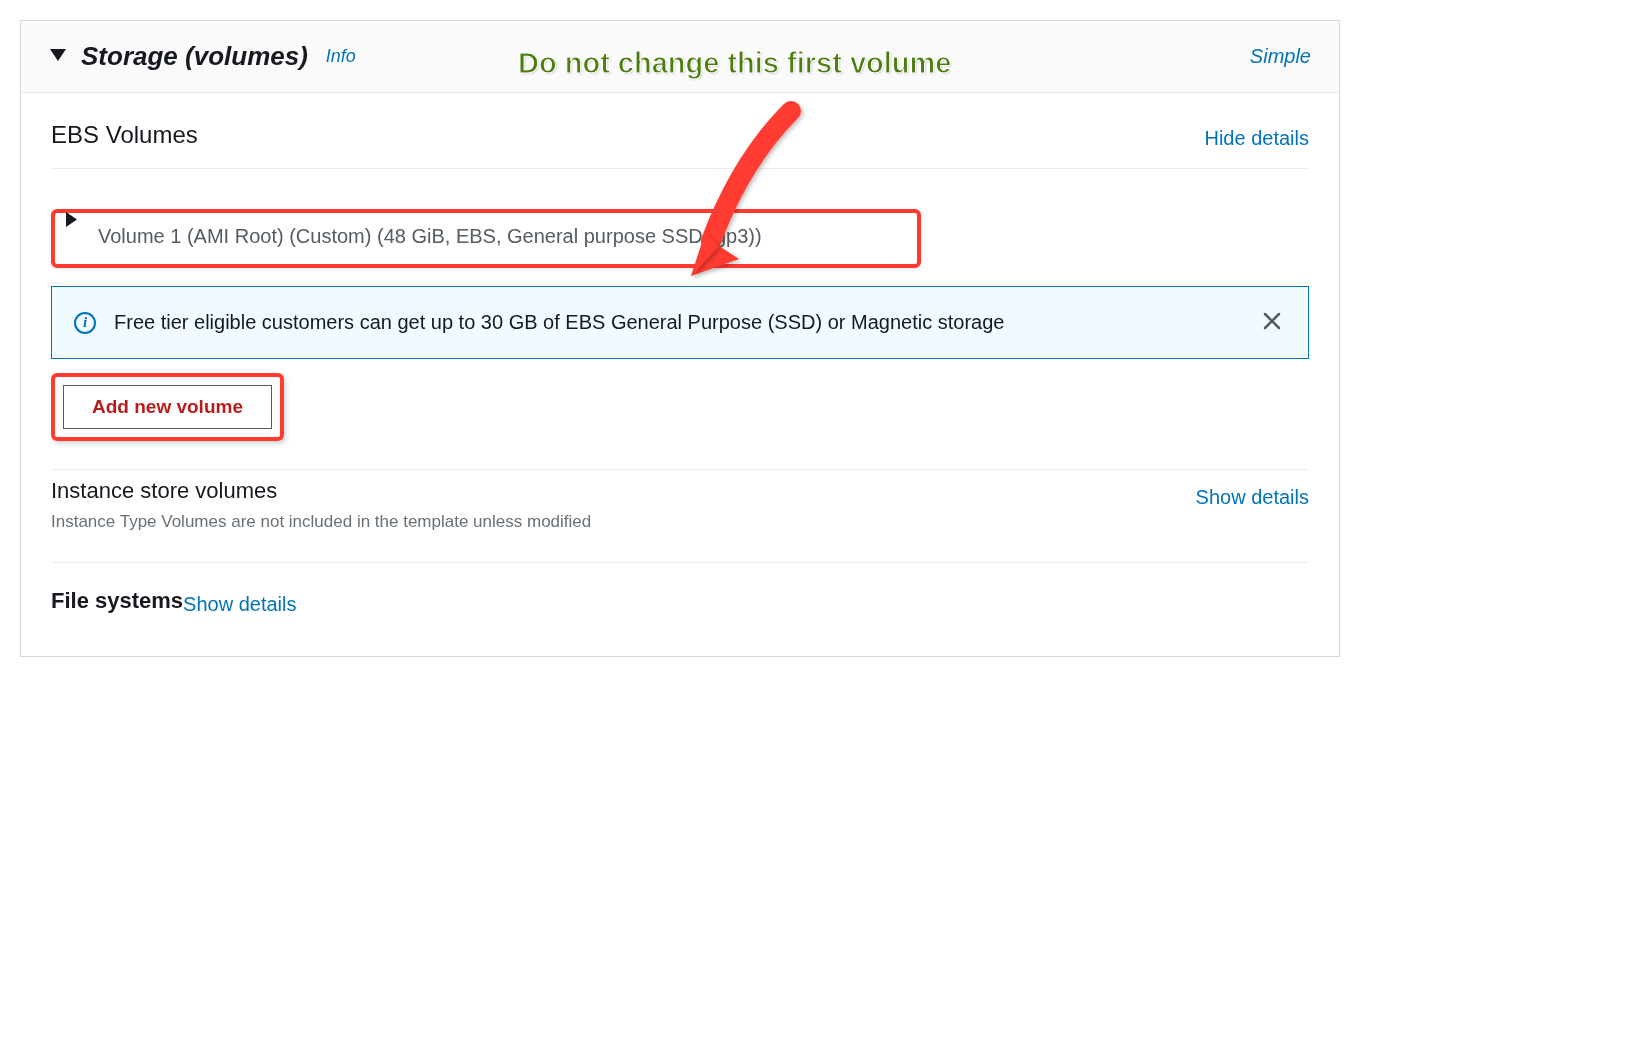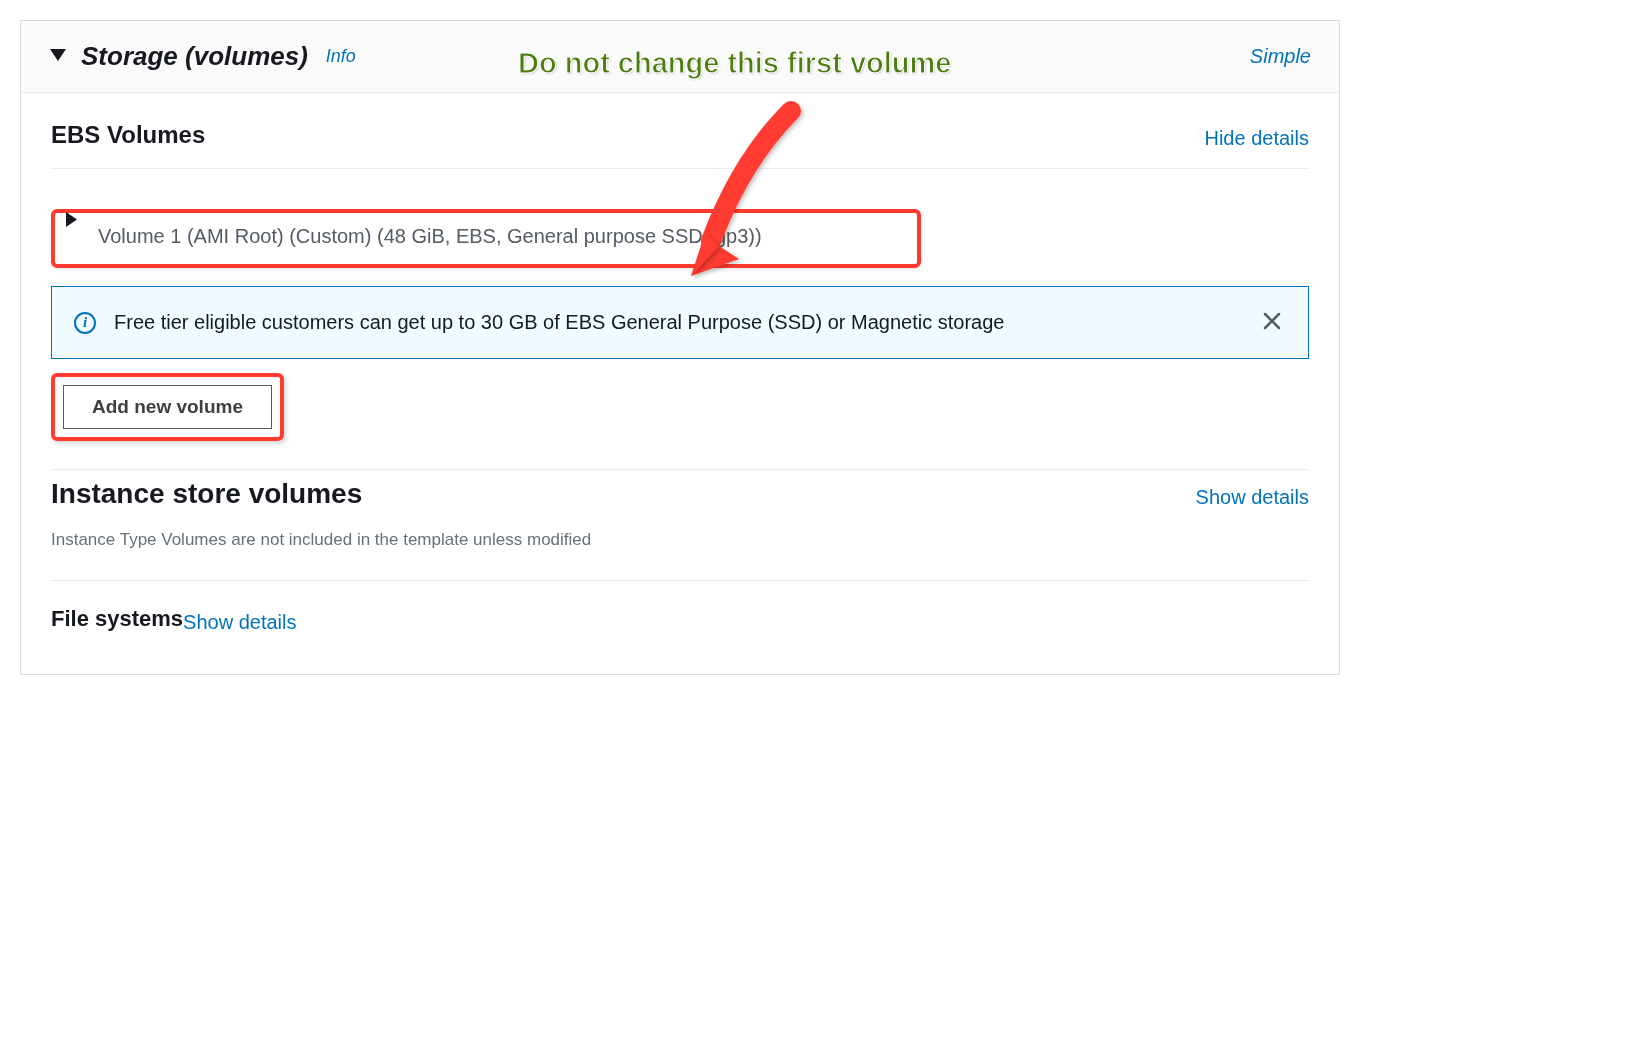--- a/index.html
+++ b/index.html
@@ -49,21 +49,21 @@
       cursor: pointer;
     }
     .section-header {
       display: flex;
       align-items: center;
       justify-content: space-between;
       padding: 26px 30px 18px 30px;
     }
     .section-title {
       font-size: 24px;
-      font-weight: 700;
+      font-weight: 400;
       color: #16191f;
     }
     .section-link {
       font-size: 20px;
       color: #0073bb;
       cursor: pointer;
       margin-top: 8px;
     }
     .divider {
       border: none;
@@ -122,32 +122,32 @@
       border-radius: 6px;
       padding: 8px;
       box-shadow: 2px 3px 5px rgba(0,0,0,0.15);
     }
     .add-volume-btn {
       background: #fff;
       border: 1px solid #545b64;
       padding: 10px 28px;
       font-size: 19px;
       font-weight: 700;
-      color: #404040;
+      color: #b91c1c;
       cursor: pointer;
     }
     .instance-section {
       padding: 8px 30px 30px 30px;
       display: flex;
       justify-content: space-between;
       align-items: flex-start;
     }
     .instance-left .section-title {
-      font-size: 28px;
-      margin-bottom: 20px;
+      font-size: 22px;
+      margin-bottom: 8px;
     }
     .instance-sub {
       font-size: 17px;
       color: #687078;
     }
     .filesys-section {
       padding: 22px 30px 40px 30px;
       display: flex;
       align-items: center;
     }

